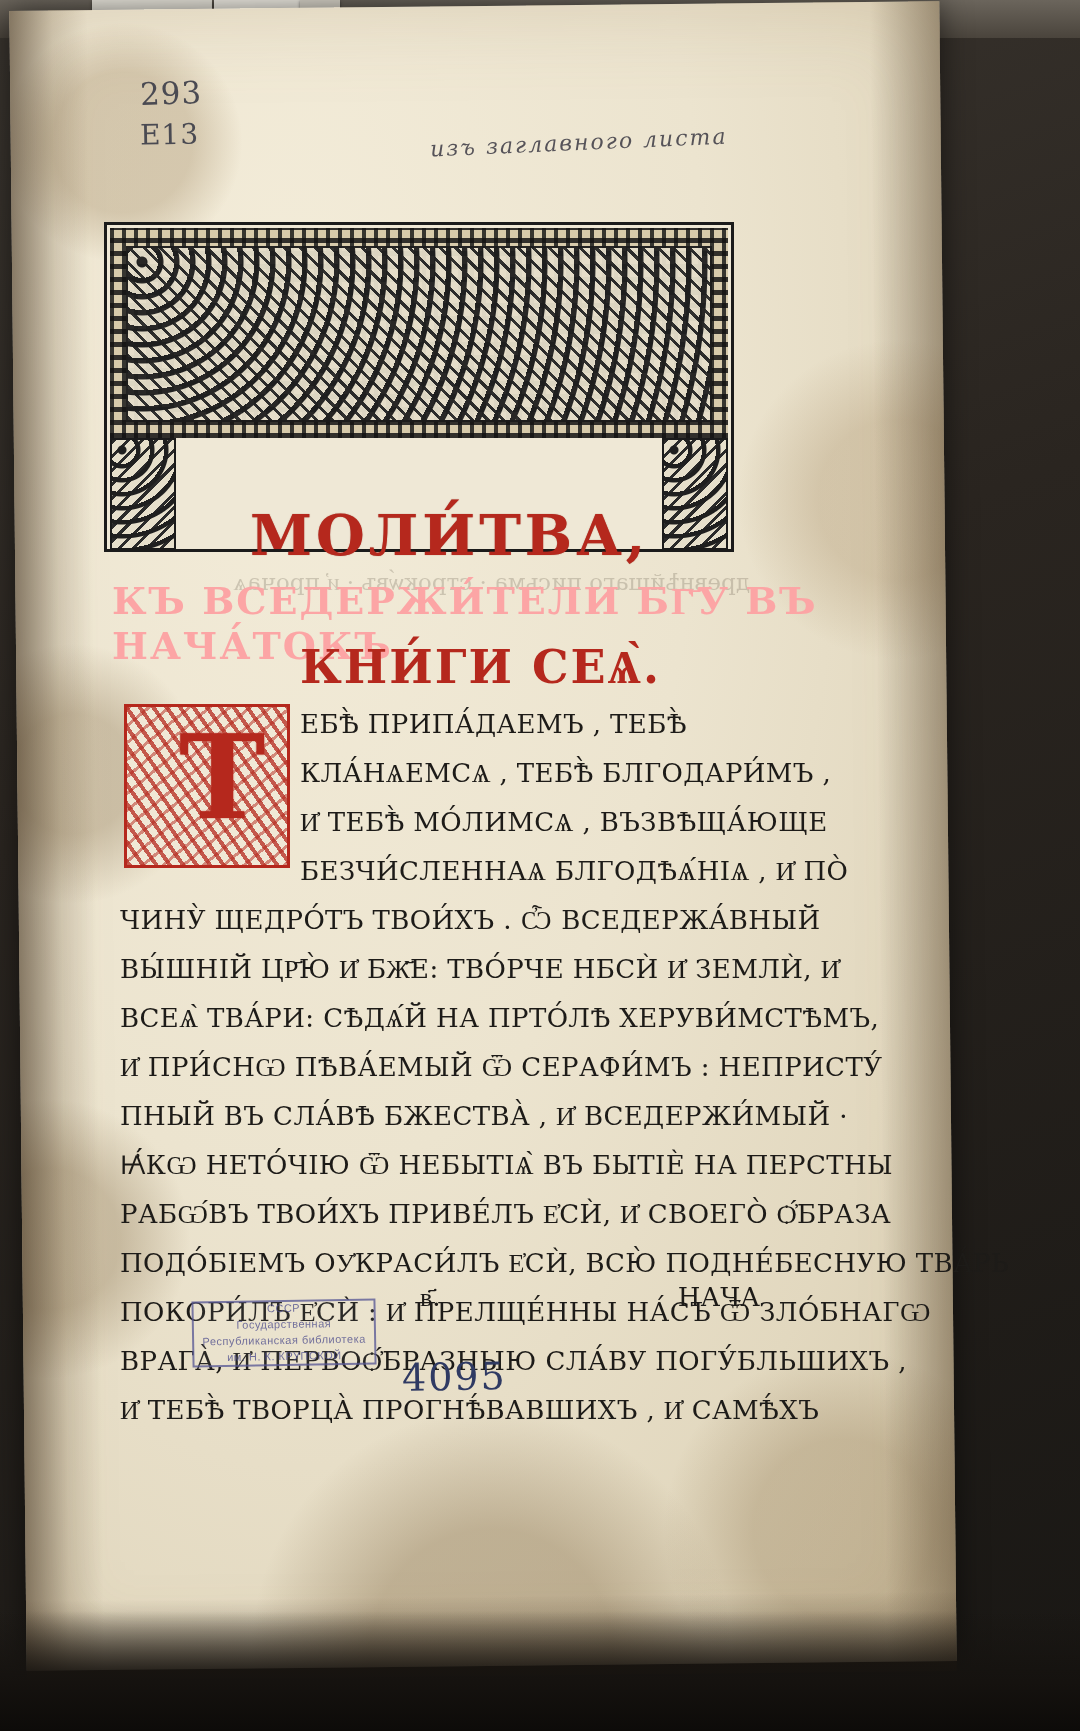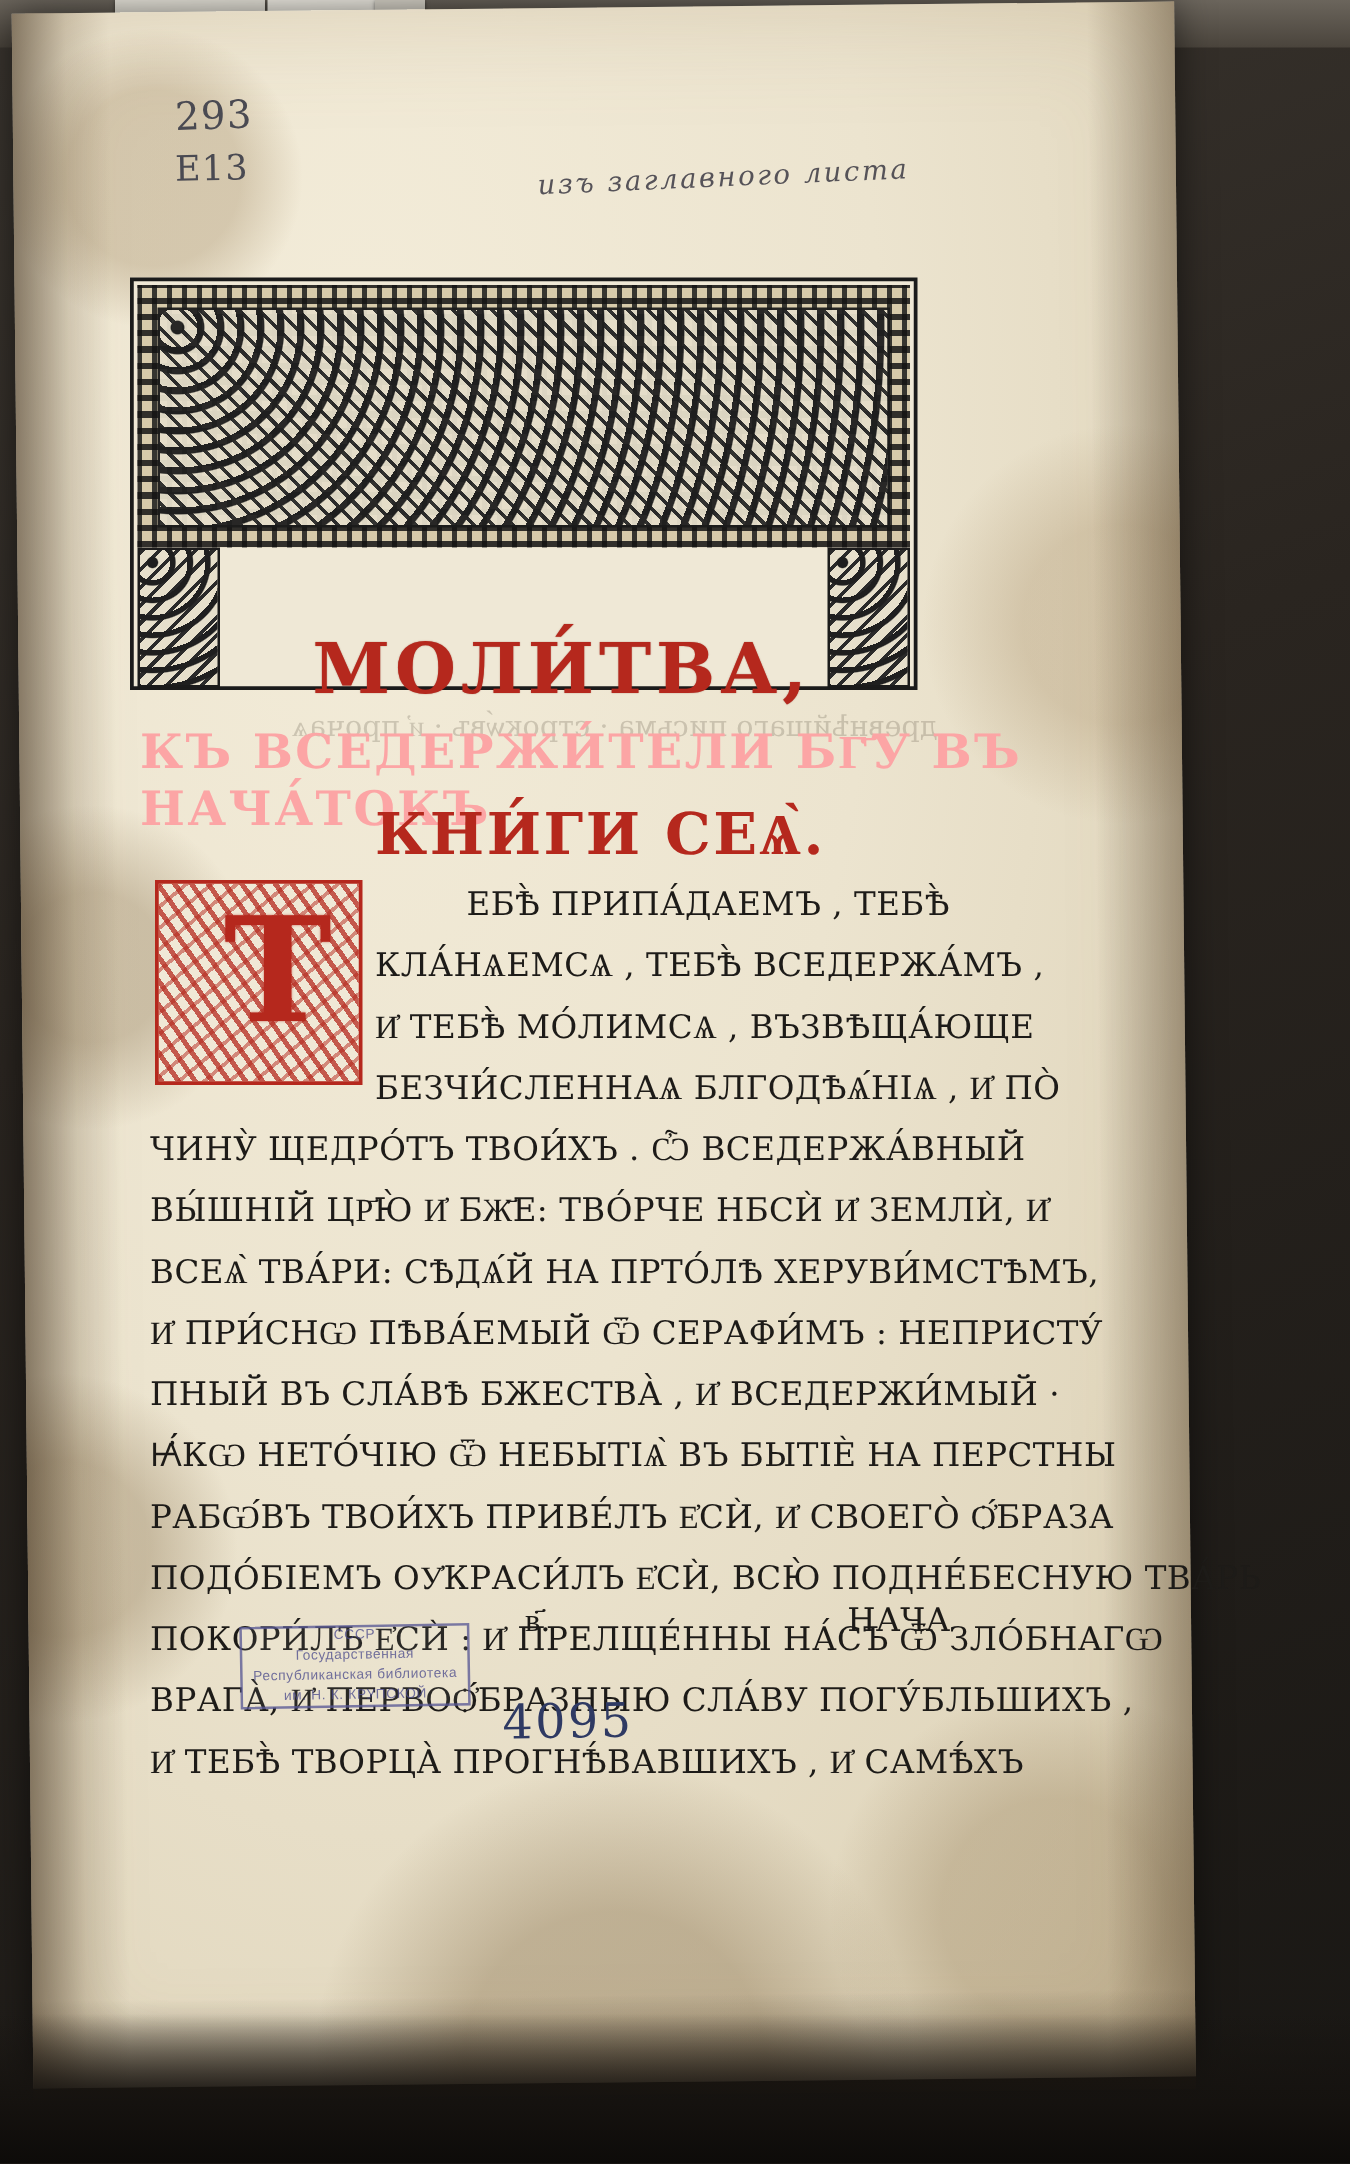--- a/index.html
+++ b/index.html
@@ -245,21 +245,20 @@
   
   .body-text {
     position: absolute;
     top: 700px; left: 120px;
     width: 640px;
     color: #1d1b18;
     font-family: "DejaVu Serif", serif;
     font-size: 26px;
     line-height: 49px;
     letter-spacing: .4px;
-    text-align: right;
   }
   .body-text .ln { white-space: nowrap; display: block; }
   .body-text .ln.indent { padding-left: 180px; }
 
   .page-foot {
     position: absolute;
     top: 1282px; left: 120px;
     width: 640px;
     display: flex;
     justify-content: space-between;
@@ -319,21 +318,21 @@
   <div class="title-main">МОЛИ́ТВА,</div>
   <div class="title-line2">КЪ ВСЕДЕРЖИ́ТЕЛИ БГ҃У  ВЪ НАЧА́ТОКЪ</div>
   <div class="title-line3">КНИ́ГИ СЕѦ̀.</div>
 
   <div class="initial-block">
     <div class="initial-letter">Т</div>
   </div>
 
   <div class="body-text">
     <span class="ln indent">ЕБѢ̀  ПРИПА́ДАЕМЪ ,  ТЕБѢ̀</span>
-    <span class="ln indent">КЛА́НѦЕМСѦ ,  ТЕБѢ̀  ВСЕДЕРЖА́МЪ ,</span>
+    <span class="ln indent">КЛА́НѦЕМСѦ ,  ТЕБѢ̀  БЛГОДАРИ́МЪ ,</span>
     <span class="ln indent">И҆ ТЕБѢ̀  МО́ЛИМСѦ ,  ВЪЗВѢЩА́ЮЩЕ</span>
     <span class="ln indent">БЕЗЧИ́СЛЕННАѦ  БЛГОДѢѦ́НІѦ ,  И҆  ПО̀</span>
     <span class="ln">ЧИНУ̀  ЩЕДРО́ТЪ  ТВОИ́ХЪ .   Ѽ  ВСЕДЕРЖА́ВНЫЙ</span>
     <span class="ln">ВЫ́ШНІЙ  ЦР҃Ю̀  И҆  БЖ҃Е:  ТВО́РЧЕ  НБСЍ  И҆  ЗЕМЛЍ,  И҆</span>
     <span class="ln">ВСЕѦ̀  ТВА́РИ:  СѢДѦ́Й  НА  ПРТО́ЛѢ  ХЕРУВИ́МСТѢМЪ,</span>
     <span class="ln">И҆ ПРИ́СНѠ  ПѢВА́ЕМЫЙ  Ѿ  СЕРАФИ́МЪ :   НЕПРИСТУ́</span>
     <span class="ln">ПНЫЙ  ВЪ  СЛА́ВѢ  БЖЕСТВА̀ ,  И҆ ВСЕДЕРЖИ́МЫЙ ·</span>
     <span class="ln">Ꙗ҆́КѠ  НЕТО́ЧІЮ  Ѿ НЕБЫТІѦ̀  ВЪ БЫТІЀ  НА  ПЕРСТНЫ</span>
     <span class="ln">РАБѠ́ВЪ  ТВОИ́ХЪ  ПРИВЕ́ЛЪ  Е҆СЍ,  И҆ СВОЕГО̀  Ѻ҆́БРАЗА</span>
     <span class="ln">ПОДО́БІЕМЪ  ОУ҆КРАСИ́ЛЪ  Е҆СЍ,  ВСЮ̀ ПОДНЕ́БЕСНУЮ  ТВА́РЬ</span>

